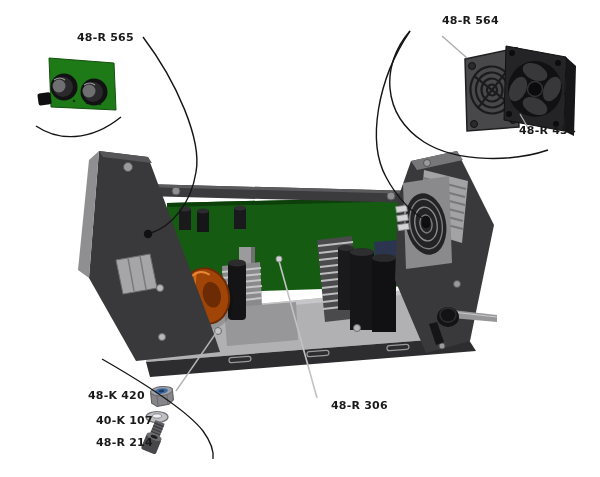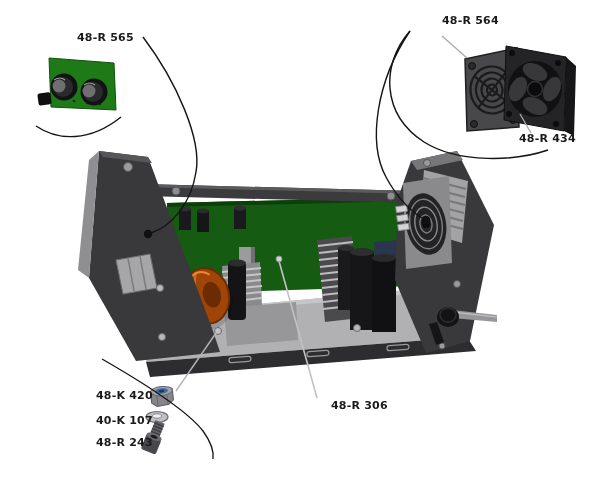--- a/index.html
+++ b/index.html
@@ -270,19 +270,19 @@
     <line x1="442" y1="36" x2="467" y2="58" stroke="#aaaaac" stroke-width="1.3"></line>
     <line x1="520" y1="114" x2="531" y2="133" stroke="#aaaaac" stroke-width="1.3"></line>
     <line x1="279" y1="261" x2="317" y2="398" stroke="#c2c2c4" stroke-width="1.6"></line>
     <circle cx="279" cy="259" r="3" fill="#d2d2d4" stroke="#8e8e90" stroke-width="1"></circle>
     <line x1="216" y1="333" x2="176" y2="391" stroke="#b4b4b6" stroke-width="1.4"></line>
   </g>
 </svg>
 
   <div class="callout" style="left:57px;top:31px">48-R 565</div>
   <div class="callout" style="left:422px;top:14px">48-R 564</div>
-  <div class="callout" style="left:499px;top:132px">48-R 434</div>
+  <div class="callout" style="left:499px;top:124px">48-R 434</div>
   <div class="callout" style="left:311px;top:399px">48-R 306</div>
-  <div class="callout" style="left:76px;top:389px">48-K 420</div>
+  <div class="callout" style="left:68px;top:389px">48-K 420</div>
   <div class="callout" style="left:76px;top:414px">40-K 107</div>
-  <div class="callout" style="left:76px;top:436px">48-R 243</div>
+  <div class="callout" style="left:76px;top:436px">48-R 214</div>
 
 </div>
 
 </body></html>

